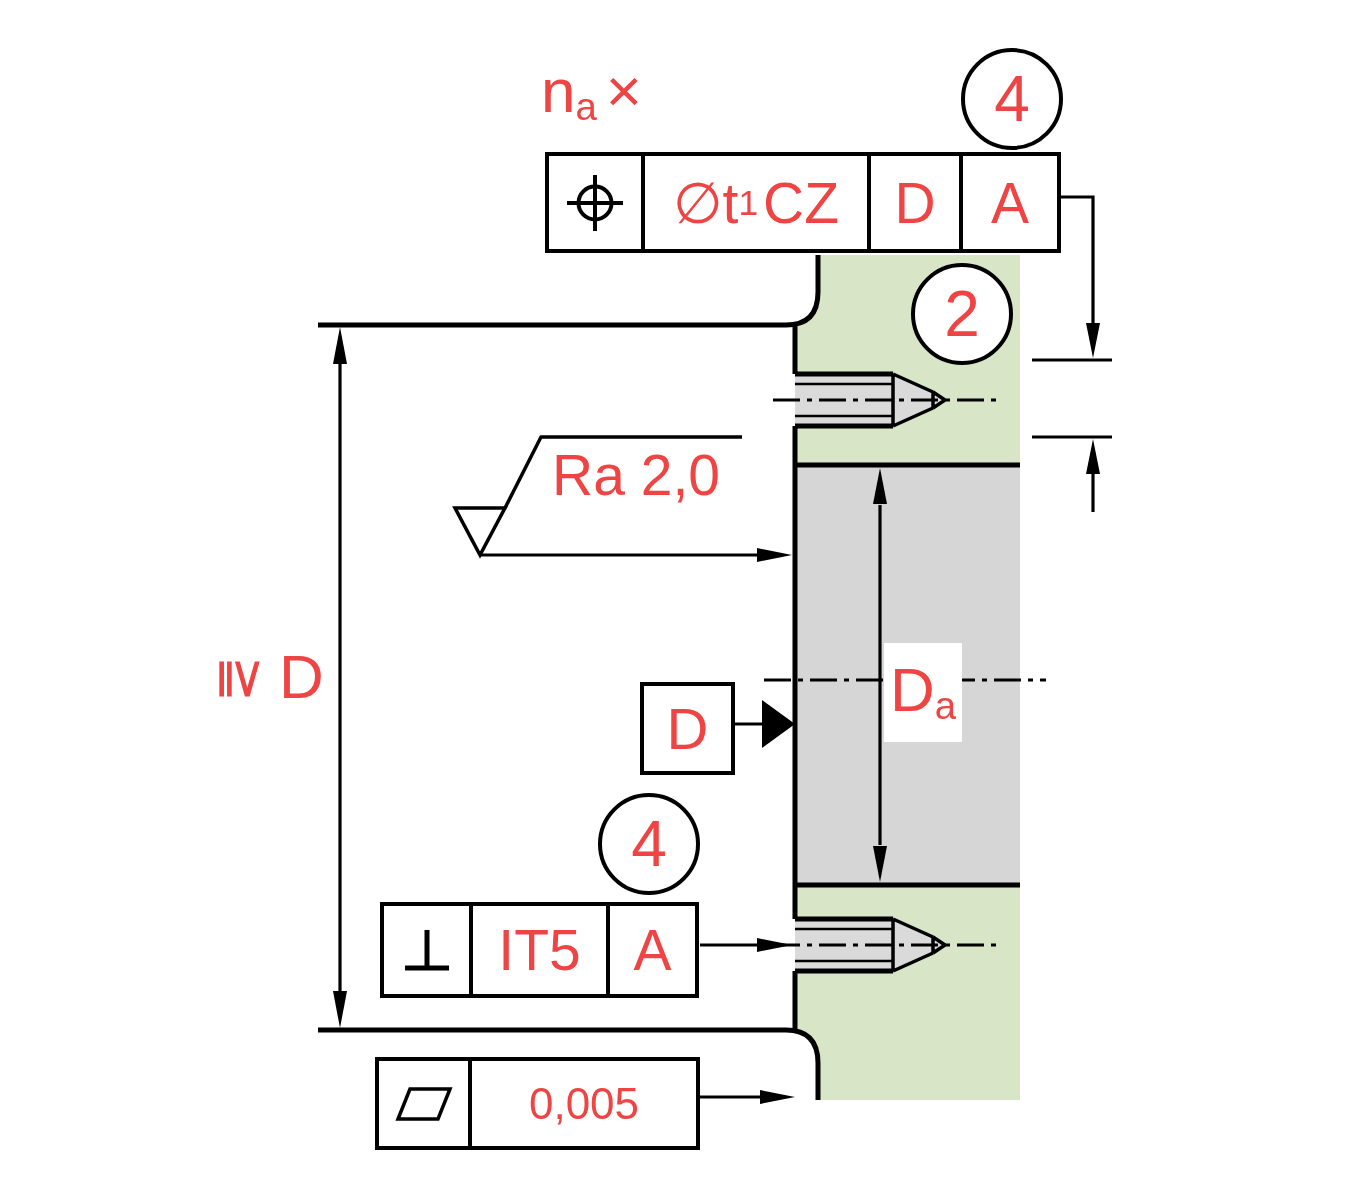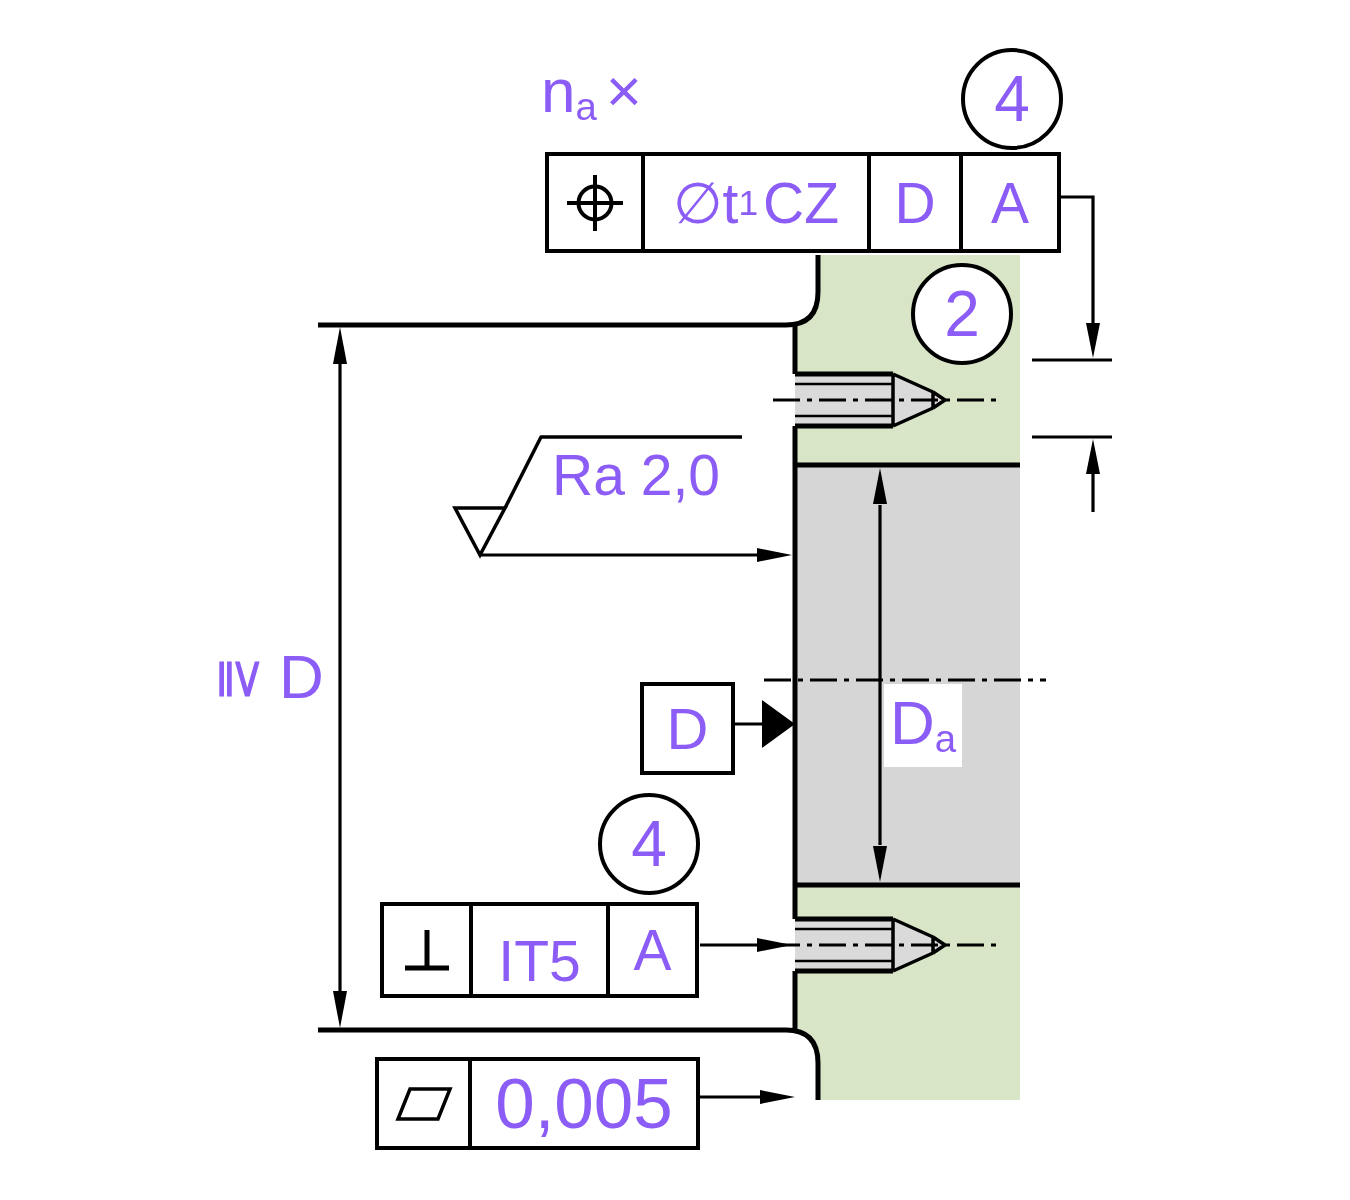--- a/index.html
+++ b/index.html
@@ -1,17 +1,17 @@
 <!DOCTYPE html>
 <html style="--abutment-green: #d8e5c6; --bore-gray: #d6d6d6; --line-black: #000000;"><head>
 <meta charset="utf-8">
 <style>
   html,body{margin:0;padding:0;background:#fff;}
   #canvas{position:relative;width:1350px;height:1200px;background:#fff;overflow:hidden;
-          font-family:"Liberation Sans","DejaVu Sans",sans-serif;color:#8b5cf6;}
+          font-family:"Liberation Sans","DejaVu Sans",sans-serif;color:#ef4444;}
   #linework{position:absolute;left:0;top:0;}
   .part{stroke:var(--line-black,#000);stroke-width:5;fill:none;stroke-linejoin:round;stroke-linecap:butt;}
   .med{stroke:var(--line-black,#000);stroke-width:3.5;fill:none;stroke-linejoin:round;}
   .thin{stroke:var(--line-black,#000);stroke-width:2.4;fill:none;}
   .dim{stroke:var(--line-black,#000);stroke-width:3.2;fill:none;}
   .dashdot{stroke:var(--line-black,#000);stroke-width:3;fill:none;stroke-dasharray:27 7 5 7;}
   .arrow{fill:var(--line-black,#000);stroke:none;}
   .symline{stroke:var(--line-black,#000);stroke-width:3.5;}
   .wht{fill:#fff;}
   .fill-green{fill:var(--abutment-green,#d8e5c6);stroke:none;}
@@ -141,43 +141,43 @@
   </div>
 
   <div class="label" style="left:552px;top:447px;font-size:57px;">
     <span>Ra 2,0</span>
   </div>
 
   <div style="position:absolute;left:640px;top:682px;width:87px;height:85px;border:4px solid #000;background:#fff;display:flex;align-items:center;justify-content:center;font-size:58px;">
     <span>D</span>
   </div>
 
-  <div class="label" style="left:884px;top:643px;font-size:62px;background:#fff;padding:8px 6px;margin-top:41px;">
+  <div class="label" style="left:884px;top:643px;font-size:62px;background:#fff;padding:16px 6px;">
     <span>D</span><span class="sub">a</span>
   </div>
 
   <div class="label" style="left:220px;top:646px;font-size:62px;">
     <span class="rot90" style="font-size:56px;">≧</span><span style="margin-left:12px;">D</span>
   </div>
 
   <div class="fcf" style="left:380px;top:902px;height:88px;font-size:57px;">
     <div class="cell" style="width:85px;">
       <svg class="icon" width="54" height="56" viewBox="0 0 54 56">
         <path d="M27,8 V46 M5,46 H49" stroke-width="5"></path>
       </svg>
     </div>
-    <div class="cell" style="width:133px;align-items:flex-end;">
+    <div class="cell" style="width:133px;">
       <span>IT5</span>
     </div>
     <div class="cell" style="width:85px;">
       <span>A</span>
     </div>
   </div>
 
-  <div class="fcf" style="left:375px;top:1057px;height:85px;font-size:71px;">
+  <div class="fcf" style="left:375px;top:1057px;height:85px;font-size:44px;">
     <div class="cell" style="width:89px;">
       <svg class="icon" width="62" height="42" viewBox="0 0 62 42">
         <path d="M17,6 H57 L45,36 H5 Z" stroke-width="3.5"></path>
       </svg>
     </div>
     <div class="cell" style="width:224px;">
       <span>0,005</span>
     </div>
   </div>
 

